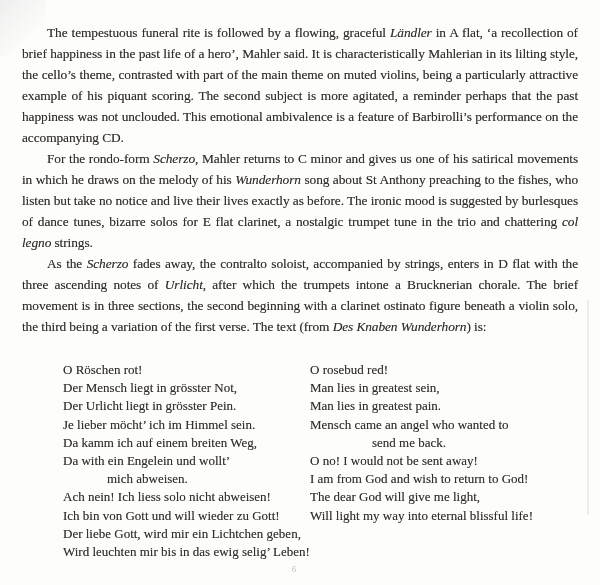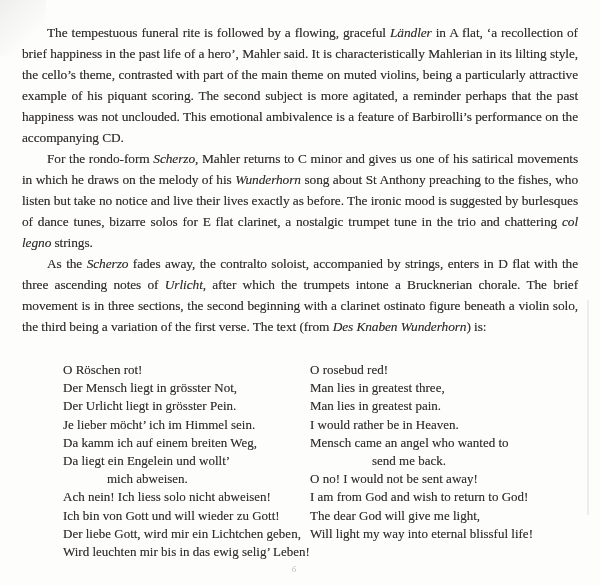--- a/index.html
+++ b/index.html
@@ -86,32 +86,31 @@
     <p><span>As the </span><em>Scherzo</em><span> fades away, the contralto soloist, accompanied by strings, enters in D flat with the three ascending notes of </span><em>Urlicht</em><span>, after which the trumpets intone a Brucknerian chorale. The brief movement is in three sections, the second beginning with a clarinet ostinato figure beneath a violin solo, the third being a variation of the first verse. The text (from </span><em>Des Knaben Wunderhorn</em><span>) is:</span></p>
   </div>
 
   <div class="poem">
     <div class="poem-col german">
         <div class="poem-line">O Röschen rot!</div>
         <div class="poem-line">Der Mensch liegt in grösster Not,</div>
         <div class="poem-line">Der Urlicht liegt in grösster Pein.</div>
         <div class="poem-line">Je lieber möcht’ ich im Himmel sein.</div>
         <div class="poem-line">Da kamm ich auf einem breiten Weg,</div>
-        <div class="poem-line">Da liegt ein Engelein und wollt’</div>
+        <div class="poem-line">Da with ein Engelein und wollt’</div>
         <div class="poem-line indent">mich abweisen.</div>
         <div class="poem-line">Ach nein! Ich liess solo nicht abweisen!</div>
         <div class="poem-line">Ich bin von Gott und will wieder zu Gott!</div>
         <div class="poem-line">Der liebe Gott, wird mir ein Lichtchen geben,</div>
         <div class="poem-line">Wird leuchten mir bis in das ewig selig’ Leben!</div>
       </div>
     <div class="poem-col english">
         <div class="poem-line">O rosebud red!</div>
-        <div class="poem-line">Man lies in greatest three,</div>
+        <div class="poem-line">Man lies in greatest sein,</div>
         <div class="poem-line">Man lies in greatest pain.</div>
-        <div class="poem-line">I would rather be in Heaven.</div>
         <div class="poem-line">Mensch came an angel who wanted to</div>
         <div class="poem-line indent">send me back.</div>
         <div class="poem-line">O no! I would not be sent away!</div>
         <div class="poem-line">I am from God and wish to return to God!</div>
         <div class="poem-line">The dear God will give me light,</div>
         <div class="poem-line">Will light my way into eternal blissful life!</div>
       </div>
   </div>
 
   <div class="page-mark">6</div>

